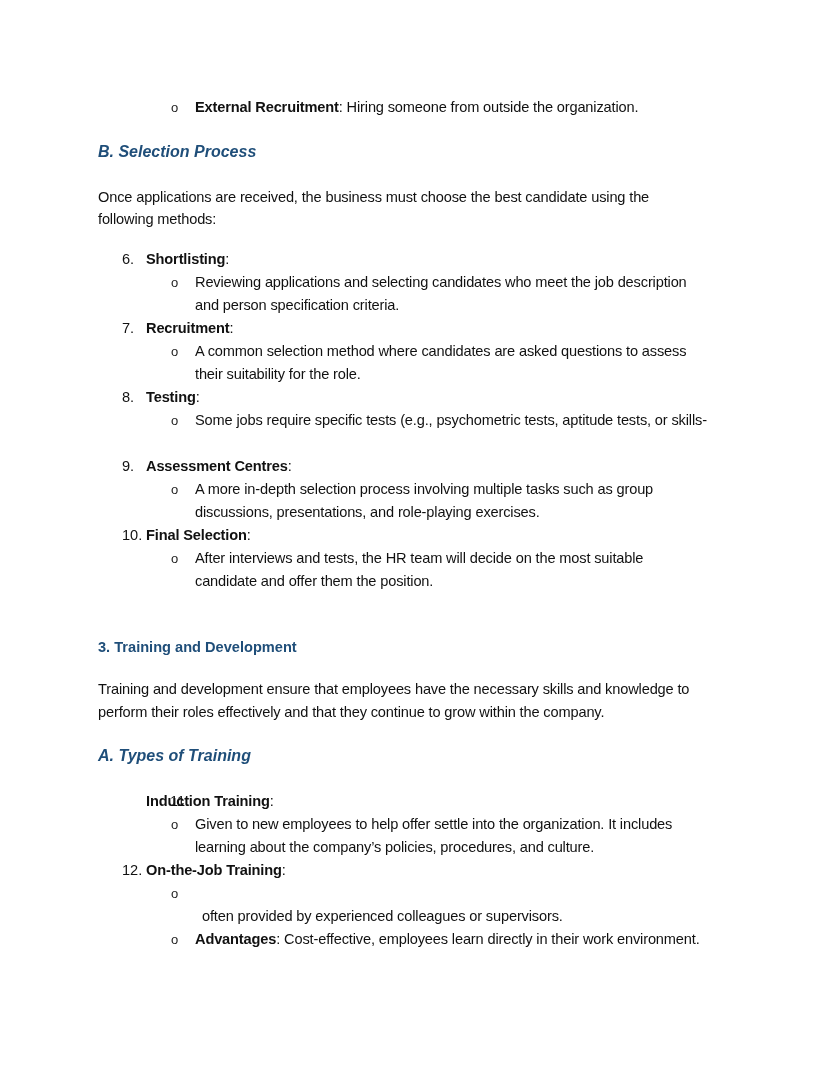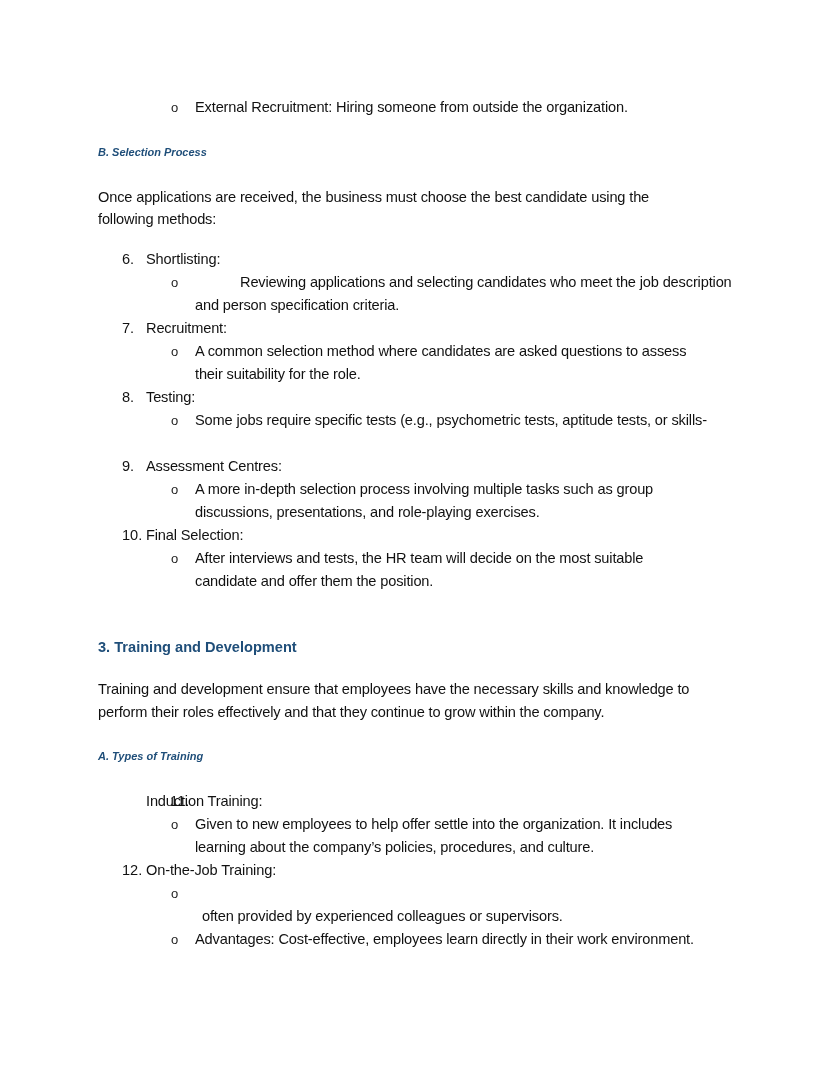--- a/index.html
+++ b/index.html
@@ -4,41 +4,41 @@
 <style>
   html, body { margin: 0; padding: 0; background: #ffffff; }
   body {
     width: 828px; height: 1071px; position: relative; overflow: hidden;
     font-family: "Liberation Sans", sans-serif; color: #111111;
   }
   .page { position: absolute; left: 0; top: 0; width: 828px; height: 1071px; }
   .line { position: absolute; font-size: 14.6px; line-height: 20px; white-space: nowrap; letter-spacing: -0.15px; }
   .bullet { position: absolute; font-size: 13px; line-height: 20px; color: #222; }
   .num { position: absolute; font-size: 14.6px; line-height: 20px; }
-  .h-italic { position: absolute; font-size: 11px; line-height: 20px; font-weight: bold; font-style: italic; color: #1f4e79; }
+  .h-italic { position: absolute; font-size: 16px; line-height: 20px; font-weight: bold; font-style: italic; color: #1f4e79; }
   .h-bold { position: absolute; font-size: 14.6px; line-height: 20px; font-weight: bold; color: #1f4e79; }
-  b { font-weight: normal; }
+  b { font-weight: bold; }
 </style>
 </head>
 <body>
 
 <div class="page">
 
   <span class="bullet" style="left:171px; top:98px;">o</span>
   <div class="line" style="left:195px; top:97px;"><b>External Recruitment</b><span>: Hiring someone from outside the organization.</span></div>
 
   <div class="h-italic" style="left:98px; top:142px;">B. Selection Process</div>
 
   <div class="line" style="left:98px; top:187px;">Once applications are received, the business must choose the best candidate using the</div>
   <div class="line" style="left:98px; top:209px;">following methods:</div>
 
   <span class="num" style="left:122px; top:249px;">6.</span>
   <div class="line" style="left:146px; top:249px;"><b>Shortlisting</b><span>:</span></div>
   <span class="bullet" style="left:171px; top:273px;">o</span>
-  <div class="line" style="left:195px; top:272px;margin-left:45px;">Reviewing applications and selecting candidates who meet the job description</div>
+  <div class="line" style="left:195px; top:272px;">Reviewing applications and selecting candidates who meet the job description</div>
   <div class="line" style="left:195px; top:295px;">and person specification criteria.</div>
 
   <span class="num" style="left:122px; top:318px;">7.</span>
   <div class="line" style="left:146px; top:318px;"><b>Recruitment</b><span>:</span></div>
   <span class="bullet" style="left:171px; top:342px;">o</span>
   <div class="line" style="left:195px; top:341px;">A common selection method where candidates are asked questions to assess</div>
   <div class="line" style="left:195px; top:364px;">their suitability for the role.</div>
 
   <span class="num" style="left:122px; top:387px;">8.</span>
   <div class="line" style="left:146px; top:387px;"><b>Testing</b><span>:</span></div>

